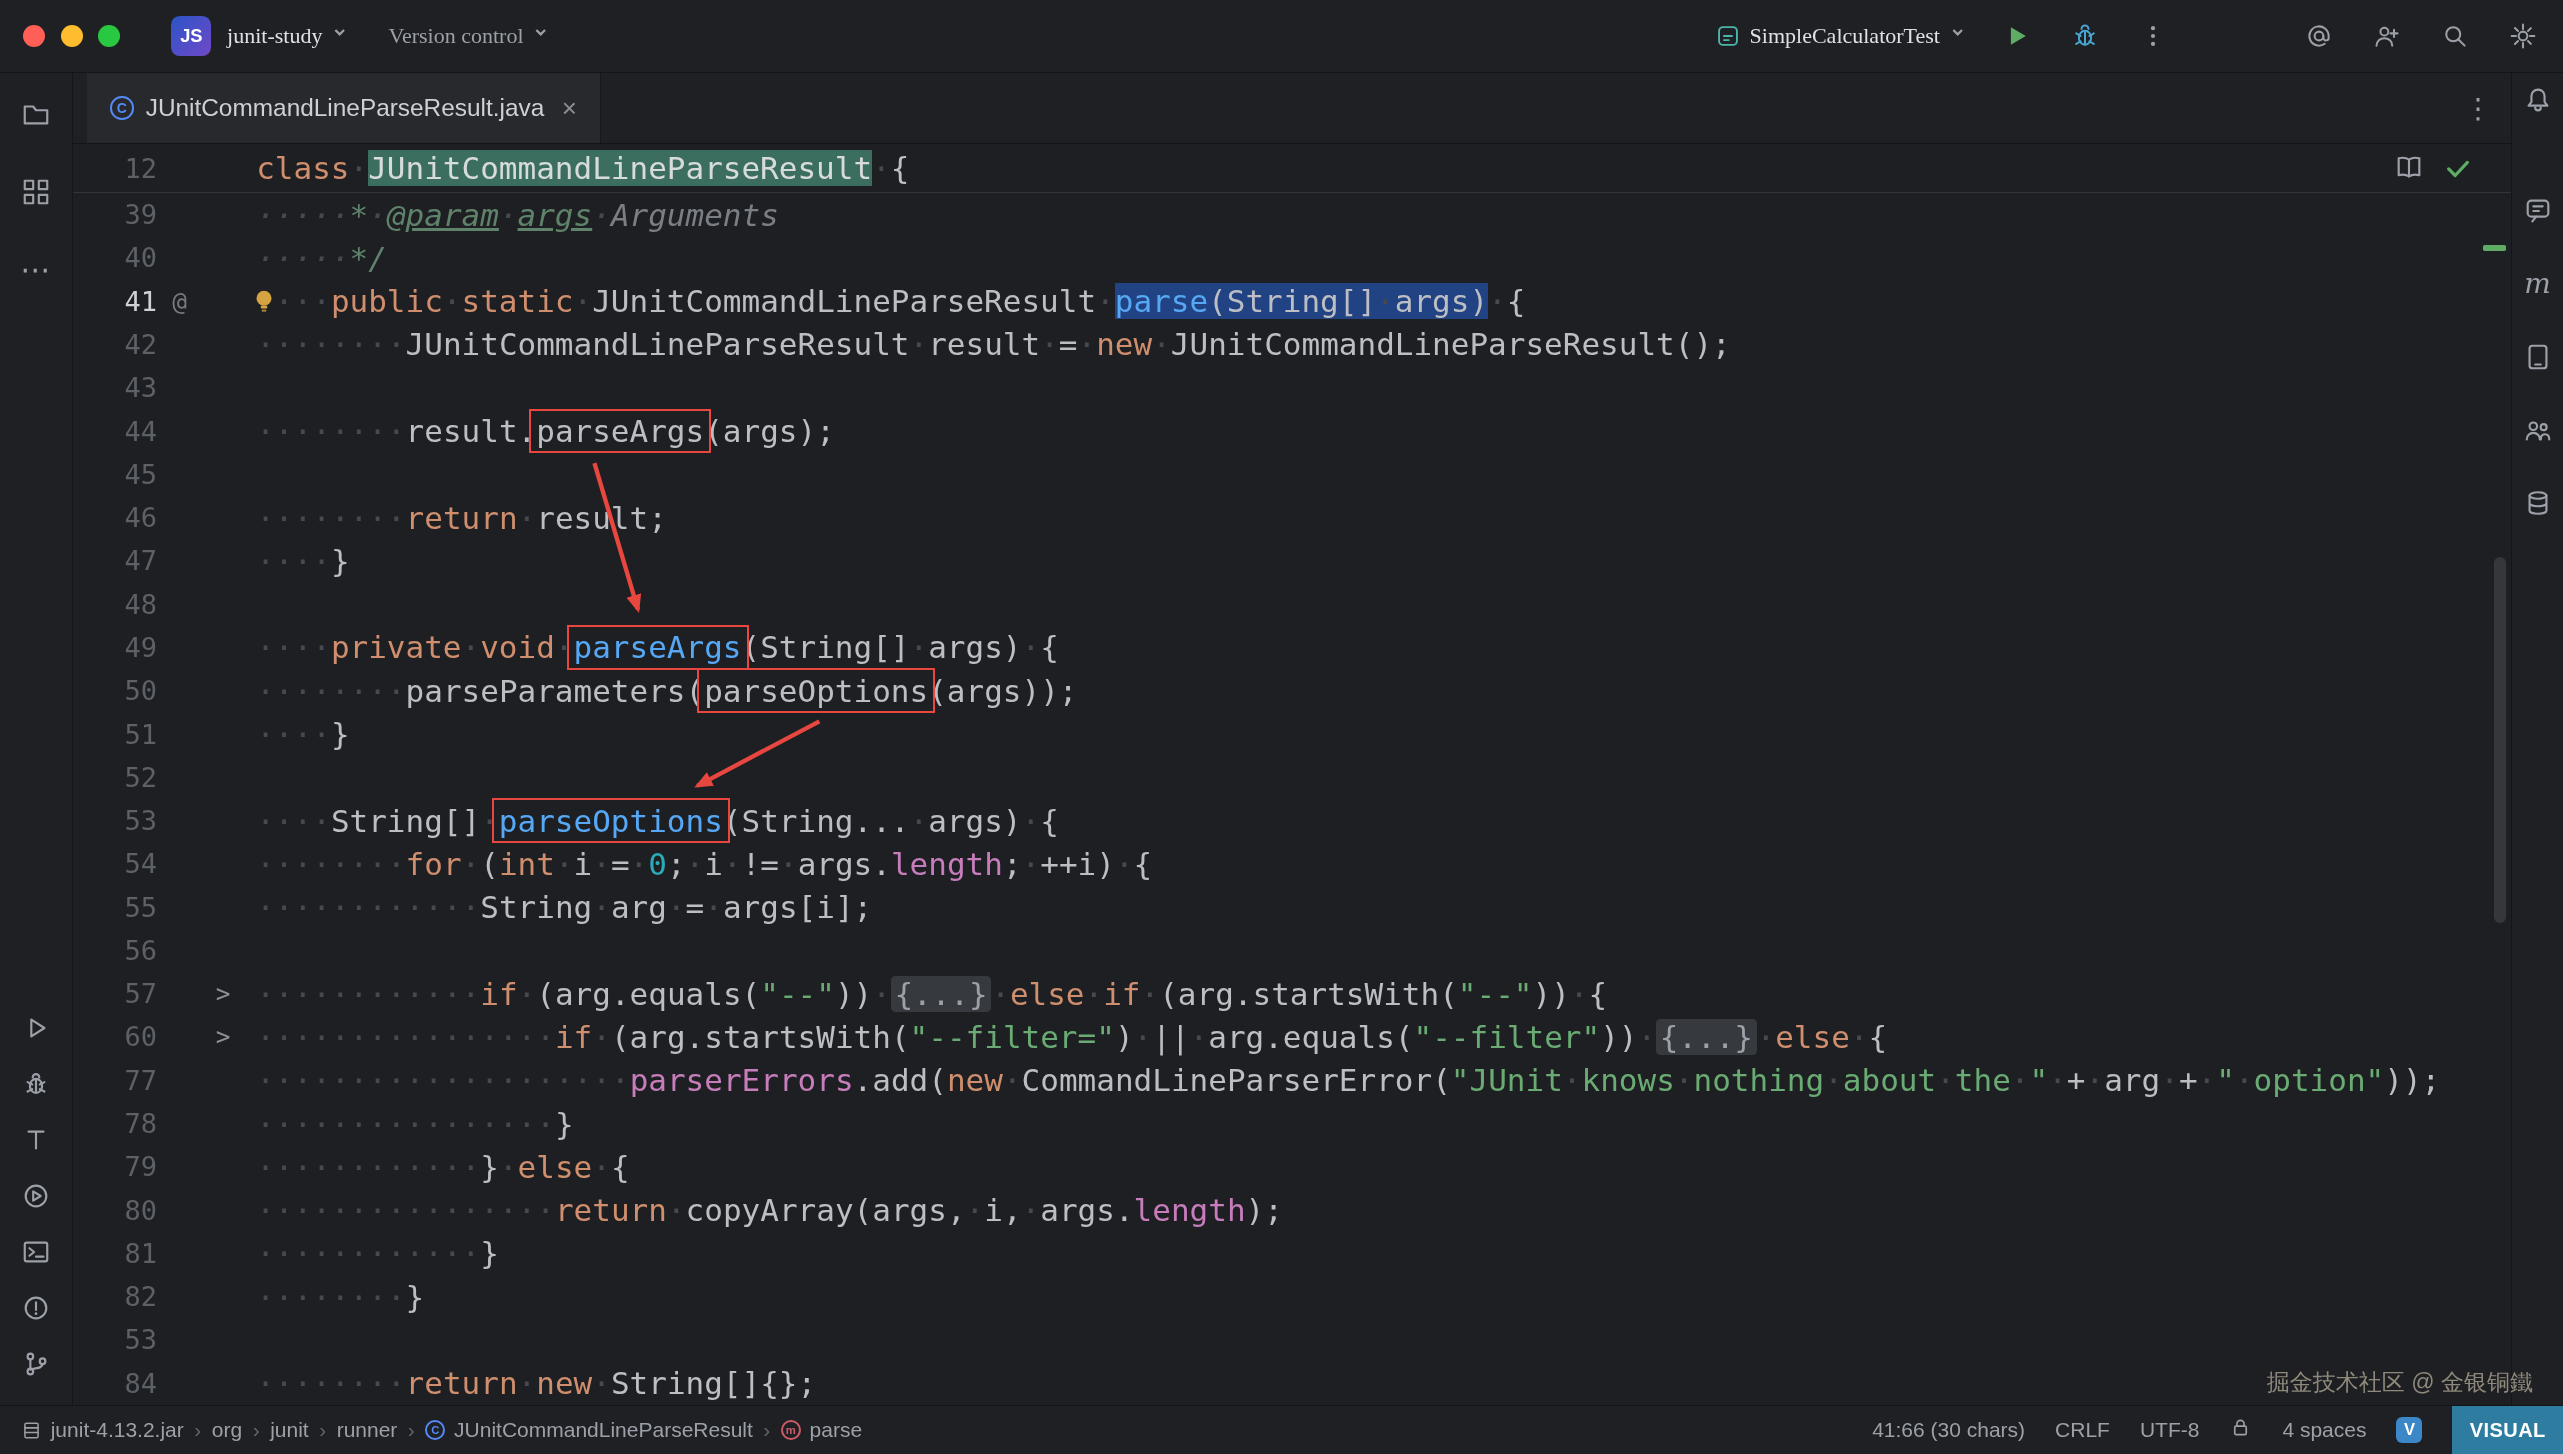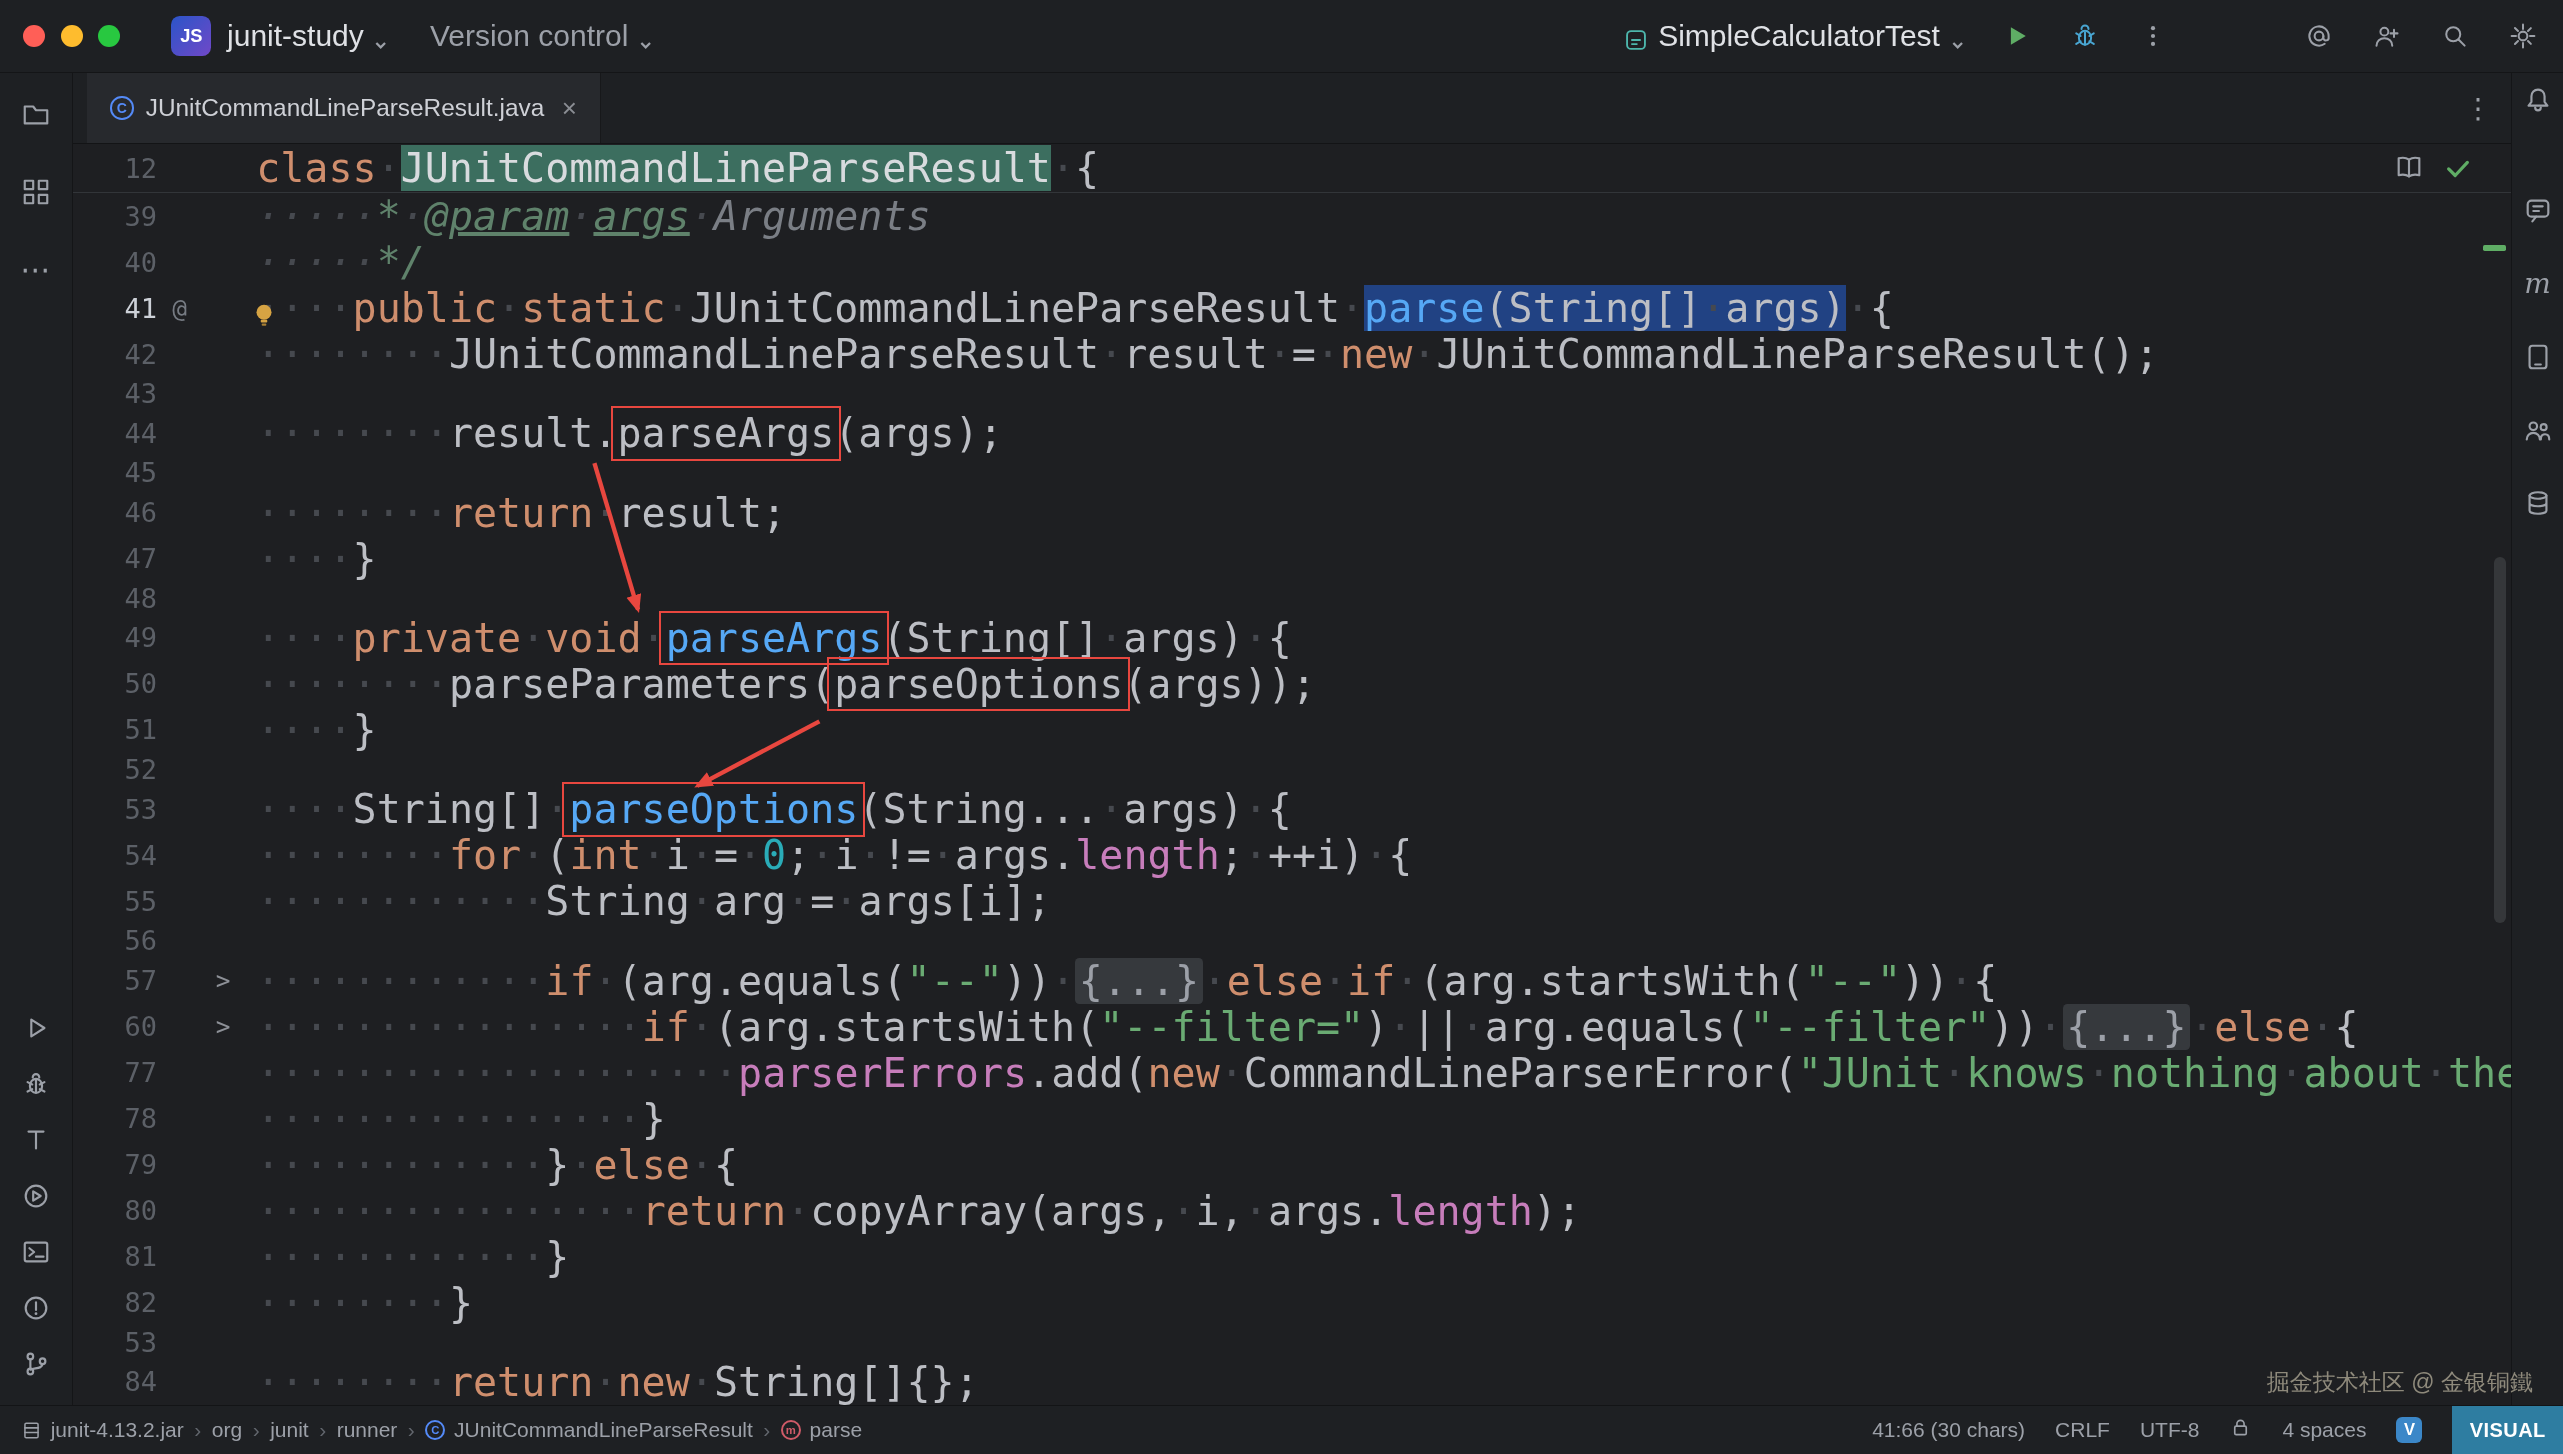--- a/index.html
+++ b/index.html
@@ -6,21 +6,21 @@
   html,body { width:2563px; height:1454px; background:#1e1f22; overflow:hidden; }
   body { font-family:"Liberation Sans", sans-serif; color:#9ca0a8; }
   .window { position:relative; width:2563px; height:1454px; display:flex; flex-direction:column; background:#1e1f22; }
 
   
   .titlebar { height:73px; flex:0 0 73px; background:#1e2023; border-bottom:0.9px solid #141517; display:flex; align-items:center; padding:16px 23px; }
   .traffic { display:flex; gap:15.7px; align-items:center; }
   .tl { width:22px; height:22px; border-radius:50%; display:inline-block; }
   .tl.red{ background:#ff5f57; } .tl.yellow{ background:#febc2e; } .tl.green{ background:#28c840; }
   .proj-badge { width:40px; height:40px; border-radius:8.7px; margin-left:51px; background:linear-gradient(135deg,#2b55c8,#7048c8); color:#fff; font-weight:bold; font-size:18.3px; display:flex; align-items:center; justify-content:center; }
-  .tb-widget { background:none; border:none; color:#dfe1e5; font-size:30px; display:flex; align-items:flex-end; gap:8.7px; margin-left:15.7px; cursor:default; font-family:Liberation Sans, sans-serif; }
+  .tb-widget { background:none; border:none; color:#dfe1e5; font-size:22px; display:flex; align-items:flex-start; gap:8.7px; margin-left:15.7px; cursor:default; font-family:Liberation Serif, serif; }
   .tb-widget.dim { color:#9ca0a8; margin-left:40px; }
   .tb-spacer { flex:1; }
   .tb-icon-btn { background:none; border:none; margin-left:33px; display:flex; align-items:center; justify-content:center; width:35px; height:35px; }
   svg.ico { stroke:#9ca0a8; fill:none; stroke-width:2.3; stroke-linecap:round; stroke-linejoin:round; }
   .chev { stroke:#9ca0a8; fill:none; stroke-width:2.6; }
   .rc-icon { width:26px; height:26px; display:inline-flex; }
 
   
   .main { flex:1; display:flex; min-height:0; }
   .stripe { background:#1e2023; display:flex; flex-direction:column; align-items:center; }
@@ -47,21 +47,21 @@
   
   .editor { flex:1; position:relative; background:#1e1f22; overflow:hidden; display:flex; flex-direction:column; }
   .coderow { display:flex; align-items:center; position:relative; }
   .sticky { height:49px; flex:0 0 49px; border-bottom:1.7px solid #323539; background:#1e1f22; z-index:4; }
   .rows { flex:1; display:flex; flex-direction:column; }
   .rows .coderow { flex:1 1 0;justify-content:space-between; }
   .ln { width:84px; text-align:right; color:#5c6067; font-family:"DejaVu Sans Mono",monospace; font-size:27px; flex:0 0 84px; }
   .gmark { width:45px; text-align:center; color:#767b83; font-family:"DejaVu Sans Mono",monospace; font-size:24.4px; flex:0 0 45px; }
   .gfold { width:42px; text-align:center; color:#8d9097; font-family:"DejaVu Sans Mono",monospace; font-size:24.4px; flex:0 0 42px; }
   .coderow.cur .ln { color:#cdd1d8; }
-  .code { flex:1; white-space:pre; font-family:"DejaVu Sans Mono",monospace; font-size:40px; color:#bcbec4; position:relative; padding-left:12.2px; }
+  .code { flex:1; white-space:pre; font-family:"DejaVu Sans Mono",monospace; font-size:31px; color:#bcbec4; position:relative; padding-left:12.2px; }
   .tok.kw { color:#cf8e6d; }
   .tok.def { color:#56a8f5; }
   .tok.str { color:#6aab73; }
   .tok.num { color:#2aacb8; }
   .tok.field { color:#c77dbb; }
   .tok.doc { color:#5f826b; font-style:italic; }
   .tok.doctag { color:#5f826b; font-style:italic; text-decoration:underline; }
   .tok.doctext { color:#7a7e85; font-style:italic; }
   .sp { color:#46494f; }
   .tok.sel { background:#214283; }

